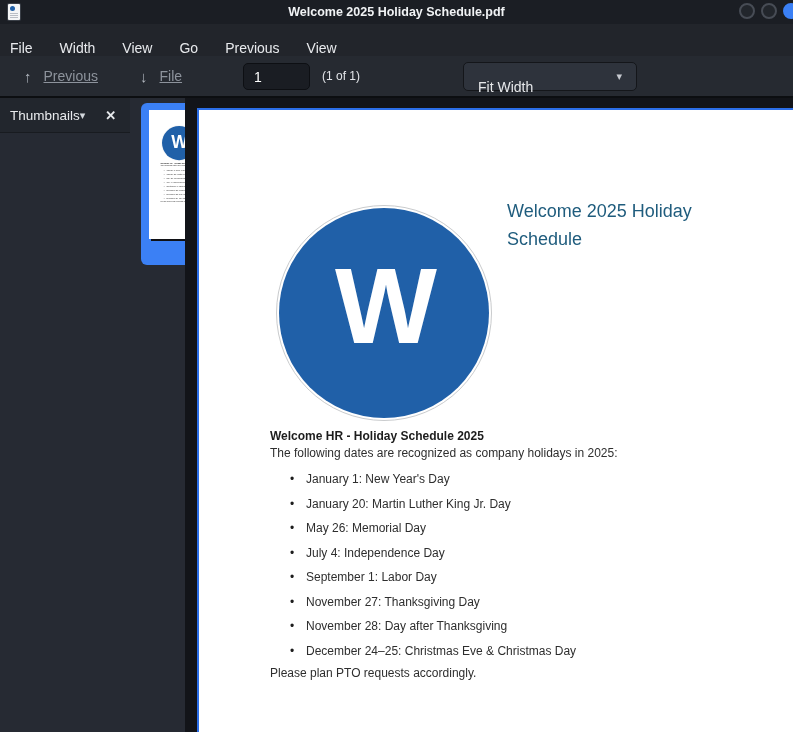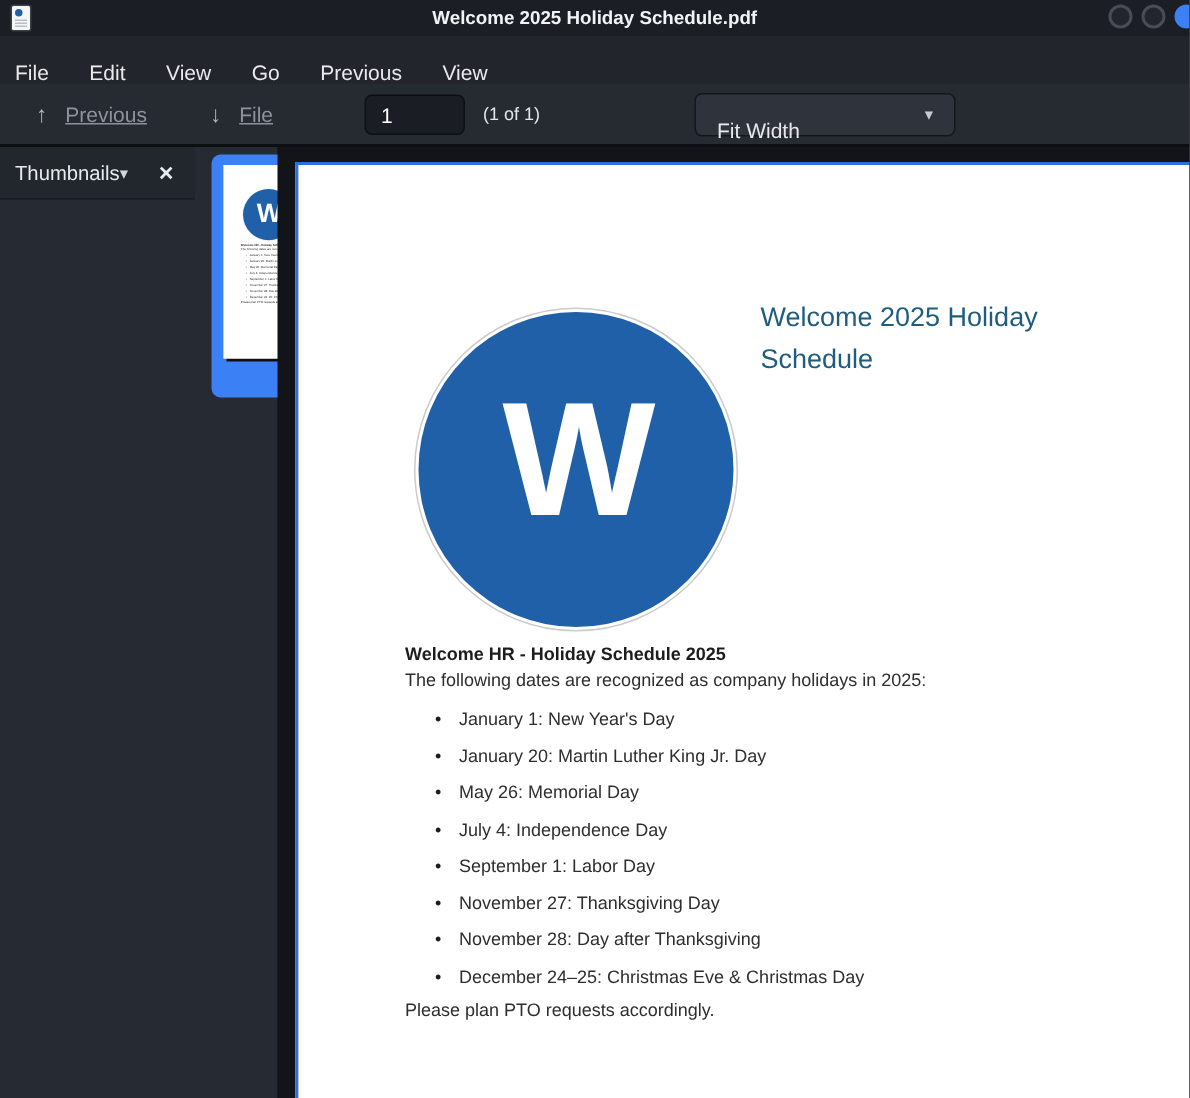--- a/index.html
+++ b/index.html
@@ -101,21 +101,21 @@
     <div class="window-title">Welcome 2025 Holiday Schedule.pdf</div>
     <div class="window-buttons">
       <div class="win-btn"></div>
       <div class="win-btn"></div>
       <div class="win-btn active"></div>
     </div>
   </div>
 
   <div class="menubar">
     <span class="menu-item">File</span>
-    <span class="menu-item">Edit</span>
+    <span class="menu-item">Width</span>
     <span class="menu-item">View</span>
     <span class="menu-item">Go</span>
     <span class="menu-item">Previous</span>
     <span class="menu-item">View</span>
   </div>
 
   <div class="toolbar">
     <div class="nav-btn nav-prev">
       <span class="arrow">↑</span>
       <span class="nav-label">Previous</span>

